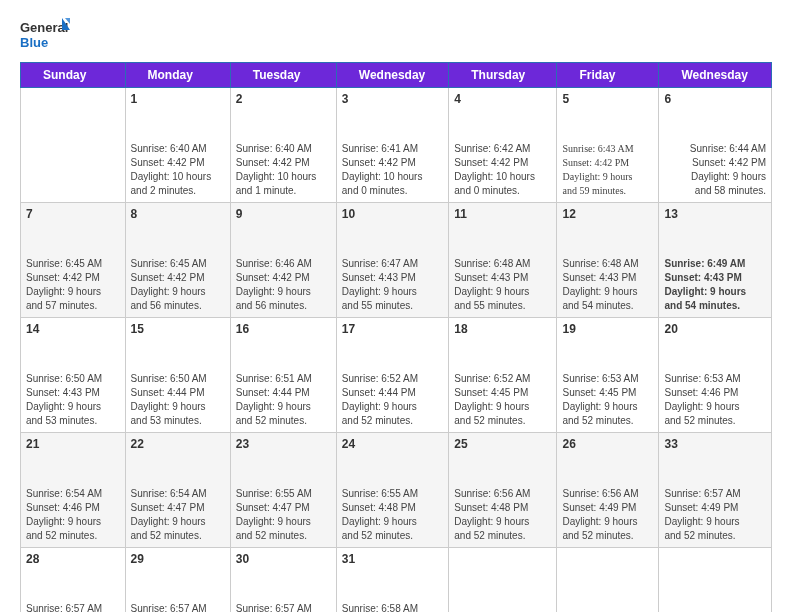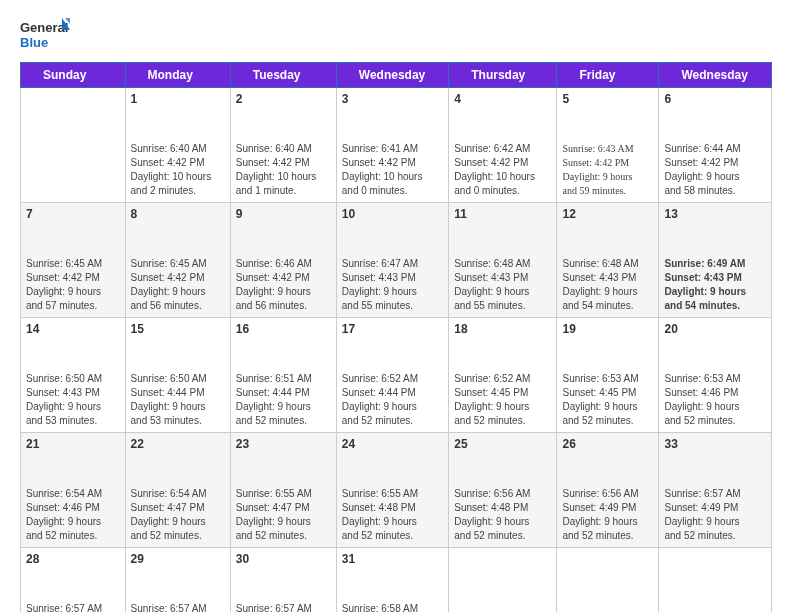--- a/index.html
+++ b/index.html
@@ -144,21 +144,21 @@
           </td>
           <td>
             <div class="day-number">5</div>
             <div class="day-info" style="white-space: pre-line; font-family: Liberation Serif, serif;">Sunrise: 6:43 AM
 Sunset: 4:42 PM
 Daylight: 9 hours
 and 59 minutes.</div>
           </td>
           <td>
             <div class="day-number">6</div>
-            <div class="day-info" style="white-space: pre-line;">Sunrise: 6:44 AM
+            <div class="day-info" style="white-space: pre-line; text-align: right;">Sunrise: 6:44 AM
 Sunset: 4:42 PM
 Daylight: 9 hours
 and 58 minutes.</div>
           </td>
         </tr>
         <tr>
           <td>
             <div class="day-number">7</div>
             <div class="day-info" style="white-space: pre-line;">Sunrise: 6:45 AM
 Sunset: 4:42 PM

